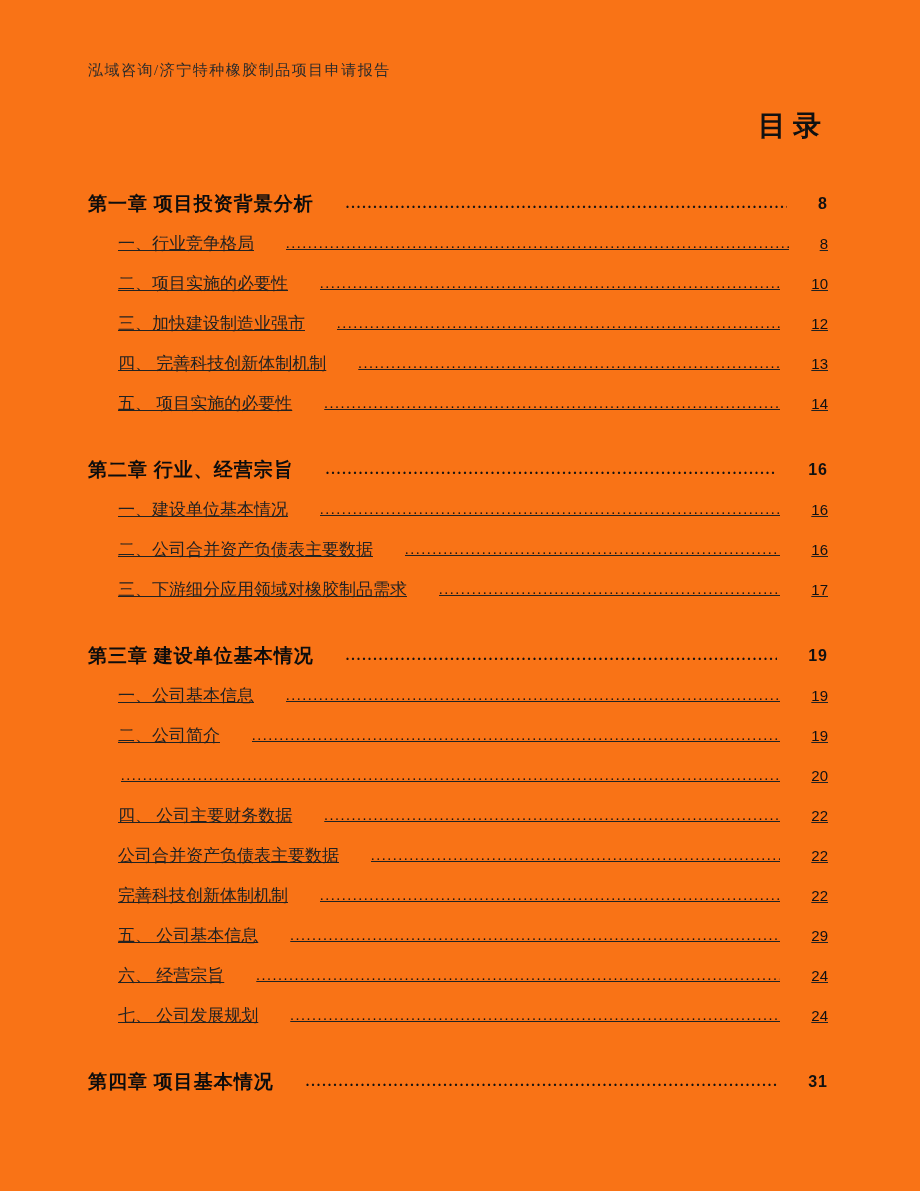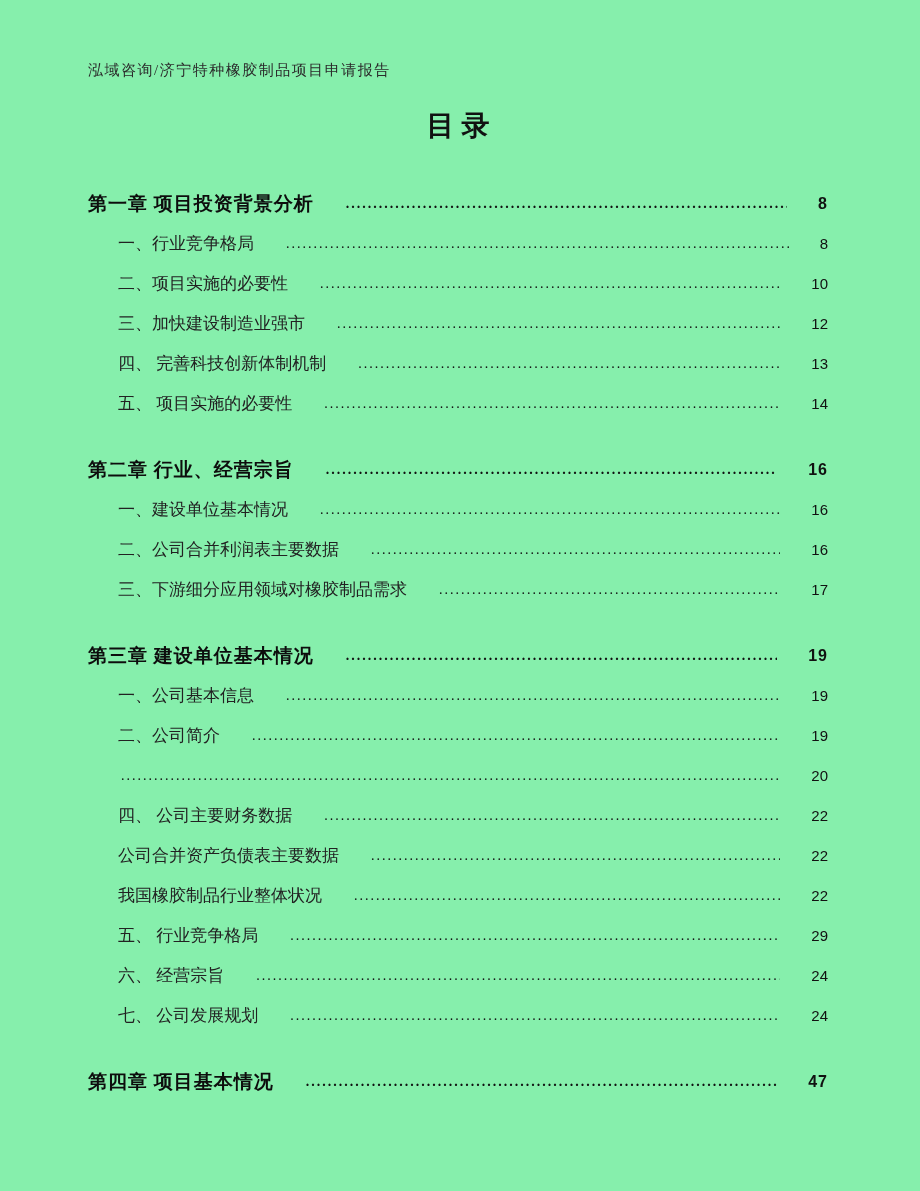--- a/index.html
+++ b/index.html
@@ -5,36 +5,36 @@
   html, body {
     margin: 0;
     padding: 0;
     background: #e8e8e8;
   }
   .page {
     position: relative;
     width: 920px;
     height: 1191px;
     margin: 0 auto;
-    background: #86efac;
+    background: #f97316;
     color: #1a1a1a;
     font-family: "Liberation Serif", "DejaVu Serif", serif;
     box-sizing: border-box;
     padding: 58px 92px 0 88px;
     overflow: hidden;
   }
   .running-header {
     font-size: 15px;
     line-height: 24px;
     color: #2b2b2b;
     letter-spacing: 1.5px;
   }
   .doc-title {
     margin: 24px 0 0 0;
-    text-align: center;
+    text-align: right;
     font-size: 28px;
     font-weight: bold;
     line-height: 40px;
     letter-spacing: 7px;
     text-indent: 7px;
     color: #111111;
   }
   .toc-section { margin-top: 26px; }
   .toc-section:first-child { margin-top: 38px; }
 
@@ -77,20 +77,21 @@
   .toc-chapter .pg {
     font-size: 16px;
     font-weight: bold;
   }
   .toc-chapter .dots { font-weight: bold; }
 
   .toc-item {
     font-size: 17px;
     padding-left: 30px;
     color: #222222;
+    text-decoration: underline;
   }
 </style>
 </head>
 <body>
 
 <div class="page">
   <div class="running-header">泓域咨询/济宁特种橡胶制品项目申请报告</div>
 
   <h1 class="doc-title">目录</h1>
 
@@ -132,21 +133,21 @@
           <span class="lbl">第二章 行业、经营宗旨</span>
           <span class="dots"></span>
           <span class="pg">16</span>
         </div>
         <div class="toc-row toc-item">
           <span class="lbl">一、建设单位基本情况</span>
           <span class="dots"></span>
           <span class="pg">16</span>
         </div>
         <div class="toc-row toc-item">
-          <span class="lbl">二、公司合并利润表主要数据</span>
+          <span class="lbl">二、公司合并资产负债表主要数据</span>
           <span class="dots"></span>
           <span class="pg">16</span>
         </div>
         <div class="toc-row toc-item">
           <span class="lbl">三、下游细分应用领域对橡胶制品需求</span>
           <span class="dots"></span>
           <span class="pg">17</span>
         </div>
       </div>
       <div class="toc-section">
@@ -173,41 +174,41 @@
           <span class="lbl">四、 公司主要财务数据</span>
           <span class="dots"></span>
           <span class="pg">22</span>
         </div>
         <div class="toc-row toc-item">
           <span class="lbl">公司合并资产负债表主要数据</span>
           <span class="dots"></span>
           <span class="pg">22</span>
         </div>
         <div class="toc-row toc-item">
-          <span class="lbl">我国橡胶制品行业整体状况</span>
+          <span class="lbl">完善科技创新体制机制</span>
           <span class="dots"></span>
           <span class="pg">22</span>
         </div>
         <div class="toc-row toc-item">
-          <span class="lbl">五、 行业竞争格局</span>
+          <span class="lbl">五、 公司基本信息</span>
           <span class="dots"></span>
           <span class="pg">29</span>
         </div>
         <div class="toc-row toc-item">
           <span class="lbl">六、 经营宗旨</span>
           <span class="dots"></span>
           <span class="pg">24</span>
         </div>
         <div class="toc-row toc-item">
           <span class="lbl">七、 公司发展规划</span>
           <span class="dots"></span>
           <span class="pg">24</span>
         </div>
       </div>
       <div class="toc-section">
         <div class="toc-row toc-chapter">
           <span class="lbl">第四章 项目基本情况</span>
           <span class="dots"></span>
-          <span class="pg">47</span>
+          <span class="pg">31</span>
         </div>
       </div>
     </div>
 </div>
 
 </body></html>

